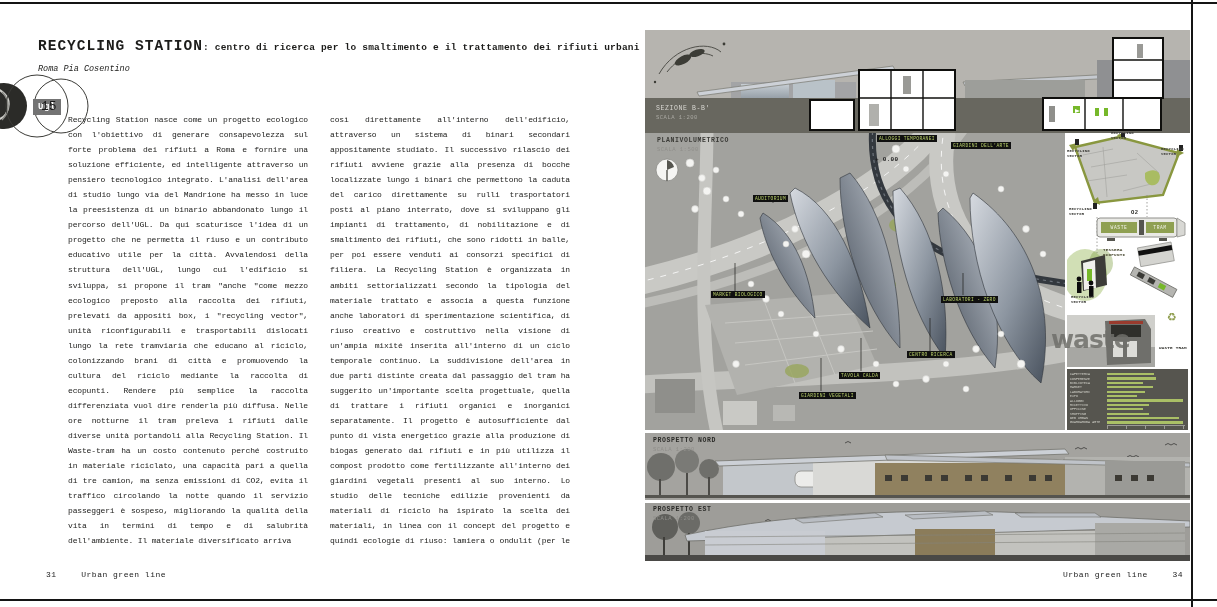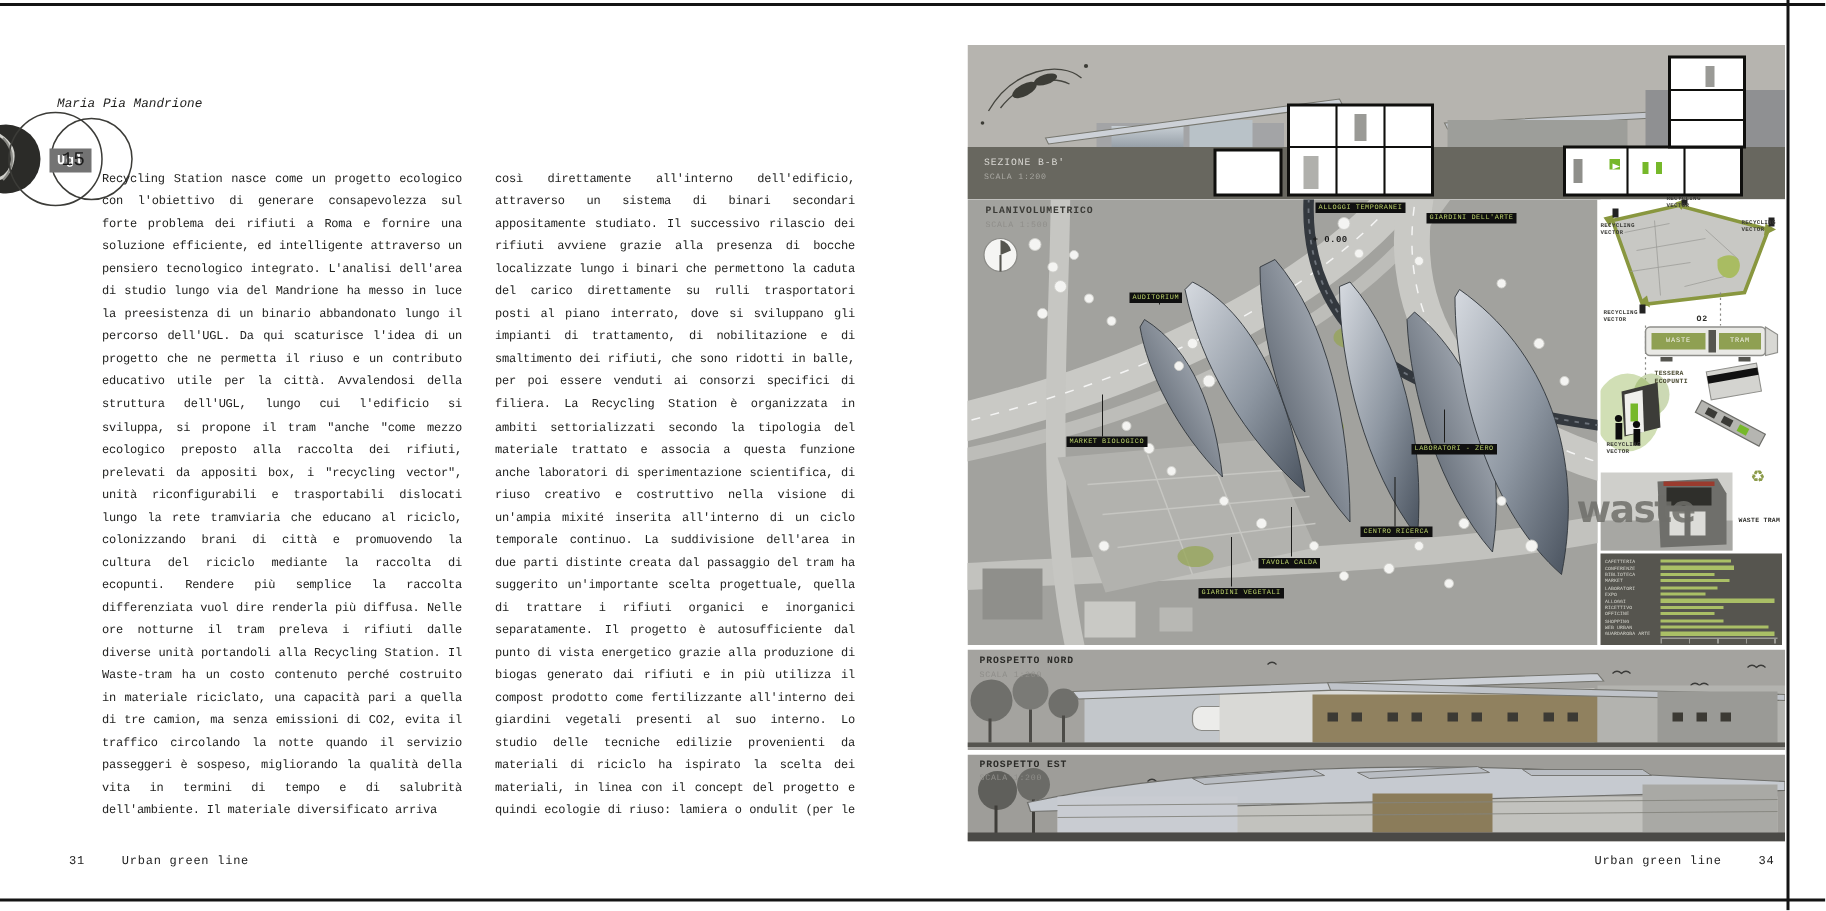--- a/index.html
+++ b/index.html
@@ -42,21 +42,24 @@
 </style>
 </head>
 <body>
 
 <div id="stage">
 
   <div class="abs rule" style="left:0;top:2px;width:1217px;height:2px;"></div>
   <div class="abs rule" style="left:0;top:599px;width:1217px;height:2px;"></div>
   <div class="abs rule" style="left:1191px;top:0;width:2px;height:607px;"></div>
 
-  <div class="abs author" style="left:38px;top:64px;">Maria Pia Mandrione</div>
+  <div class="abs title" style="left:38px;top:38px;">
+    <span>RECYCLING STATION</span><span class="subtitle">: centro di ricerca per lo smaltimento e il trattamento dei rifiuti urbani</span>
+  </div>
+  <div class="abs author" style="left:38px;top:64px;">Roma Pia Cosentino</div>
 
   <svg class="abs" style="left:0;top:68px;" width="92" height="78" viewBox="0 0 92 78">
     <g>
       <circle cx="4" cy="38" r="23" fill="#2b2b28"></circle>
       <path d="M-4,20 C8,26 12,34 6,46 C0,54 -6,52 -8,44" fill="none" stroke="#cfcfca" stroke-width="2"></path>
       <path d="M2,24 C10,32 10,44 2,52" fill="none" stroke="#8a8a85" stroke-width="1.5"></path>
       <circle cx="37" cy="38" r="31" fill="none" stroke="#3c3c38" stroke-width="1"></circle>
       <circle cx="61" cy="38" r="27" fill="none" stroke="#3c3c38" stroke-width="1"></circle>
     </g>
   </svg>

